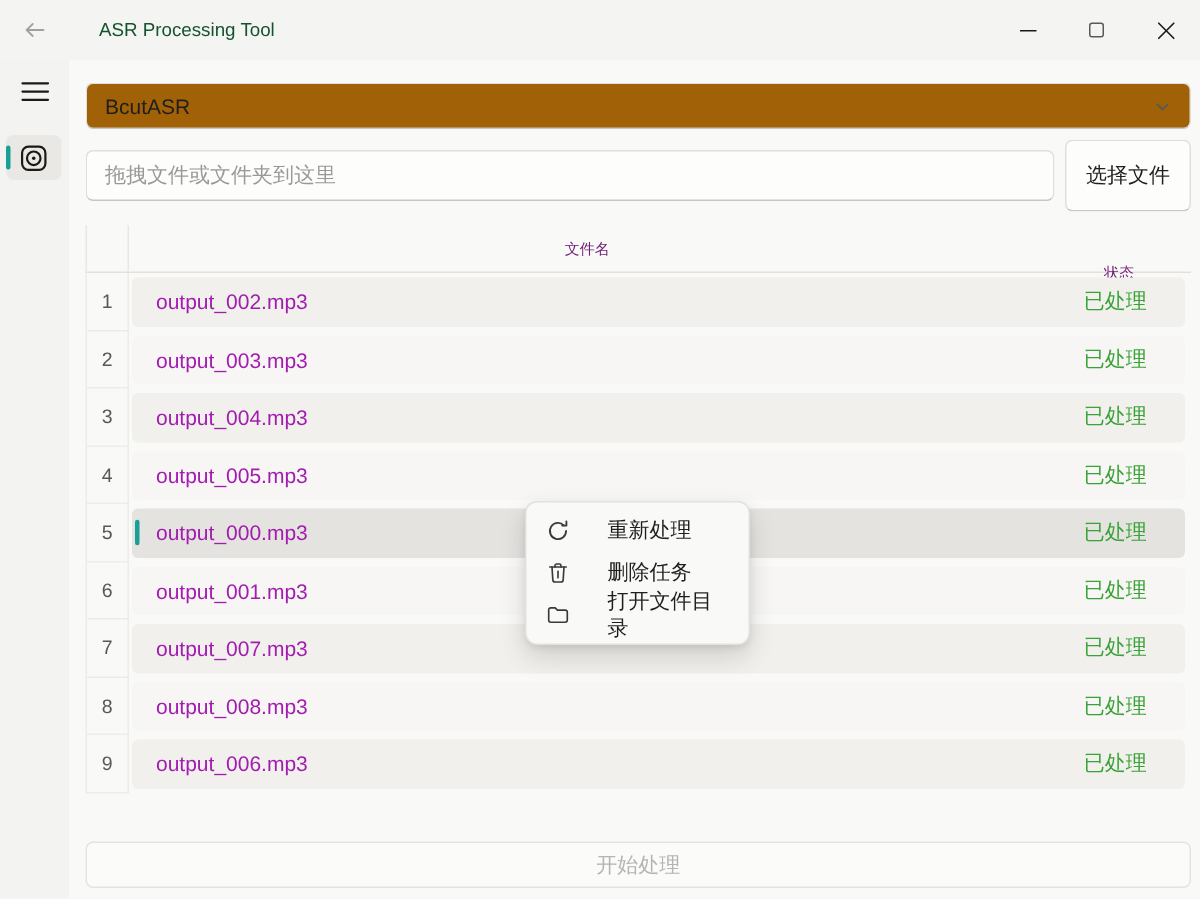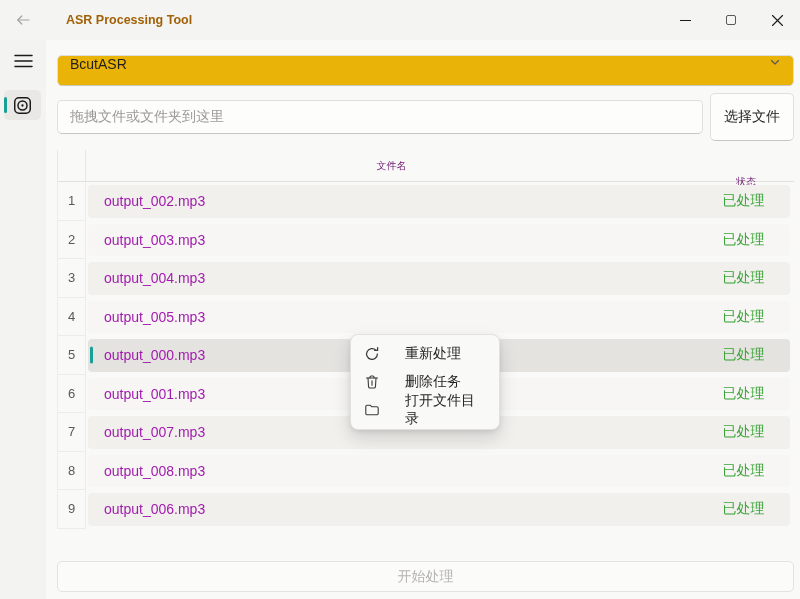--- a/index.html
+++ b/index.html
@@ -4,35 +4,35 @@
 <style>
   * { box-sizing: border-box; margin: 0; padding: 0; }
   html,body { width:800px; height:599px; overflow:hidden; }
   body {
     font-family: "Liberation Sans", "DejaVu Sans", sans-serif;
     background:#f3f3f1; color:#201f1d; position:relative;
   }
   
   .titlebar { height:40px; display:flex; align-items:center; background:#f4f4f2; }
   .back-btn { width:30px; height:30px; margin-left:8px; display:flex; align-items:center; justify-content:center; }
-  .app-title { font-size:12.5px; color:#a16207; margin-left:28px;font-weight:bold; }
+  .app-title { font-size:12.5px; color:#14532d; margin-left:28px; }
   .win-controls { margin-left:auto; display:flex; height:40px; }
   .win-btn { width:46px; height:40px; display:flex; align-items:center; justify-content:center; color:#1b1a19; }
   .min-glyph { width:11px; height:1px; background:#1b1a19; display:block; }
   .max-glyph { width:10px; height:10px; border:1px solid #5b5955; border-radius:2px; display:block; }
   
   .app { display:flex; height:559px; }
   .sidebar { width:46px; background:#f3f4f1; display:flex; flex-direction:column; }
   .hamburger-btn { width:30px; height:26px; margin:8px 0 0 8px; display:flex; align-items:center; justify-content:center; }
   .nav-item { position:relative; width:37px; height:30px; margin:16px 0 0 4px; background:#e9e8e5; border-radius:5px; display:flex; align-items:center; justify-content:center; }
   .nav-accent { position:absolute; left:0px; top:50%; transform:translateY(-50%); width:3px; height:16px; border-radius:2px; background:#18a096; }
   .main { flex:1; display:flex; flex-direction:column; background:#f9f9f7; padding:15px 6px 7px 11px; }
   
-  .dropdown { height:31px; background:#eab308; border:1px solid #e1dfdd; border-bottom-color:#c9c7c4; border-radius:5px;
-    display:flex; padding:0 12px; font-size:14px; color:#201f1d; }
+  .dropdown { height:31px; background:#a16207; border:1px solid #e1dfdd; border-bottom-color:#c9c7c4; border-radius:5px;
+    display:flex; align-items:center; padding:0 12px; font-size:14px; color:#201f1d; }
   .dropdown .chev { margin-left:auto; display:flex; }
   
   .file-row { display:flex; align-items:center; margin-top:7px; gap:7px; }
   .drop-input { flex:1; height:34px; background:#fdfdfc; border:1px solid #e1dfdd; border-bottom-color:#c9c7c4; border-radius:5px;
     display:flex; align-items:center; padding:0 12px; font-size:14px; color:#9b9996; }
   .select-btn { width:84px; height:48px; background:#fdfdfc; border:1px solid #e1dfdd; border-bottom-color:#c9c7c4; border-radius:5px;
     display:flex; align-items:center; justify-content:center; font-size:14px; color:#201f1d; }
   
   .table { margin-top:9px; }
   .thead { display:flex; height:32px; border-left:1px solid #e9e7e4; border-bottom:1px solid #e3e1de; color:#701a75; font-size:10px; }

